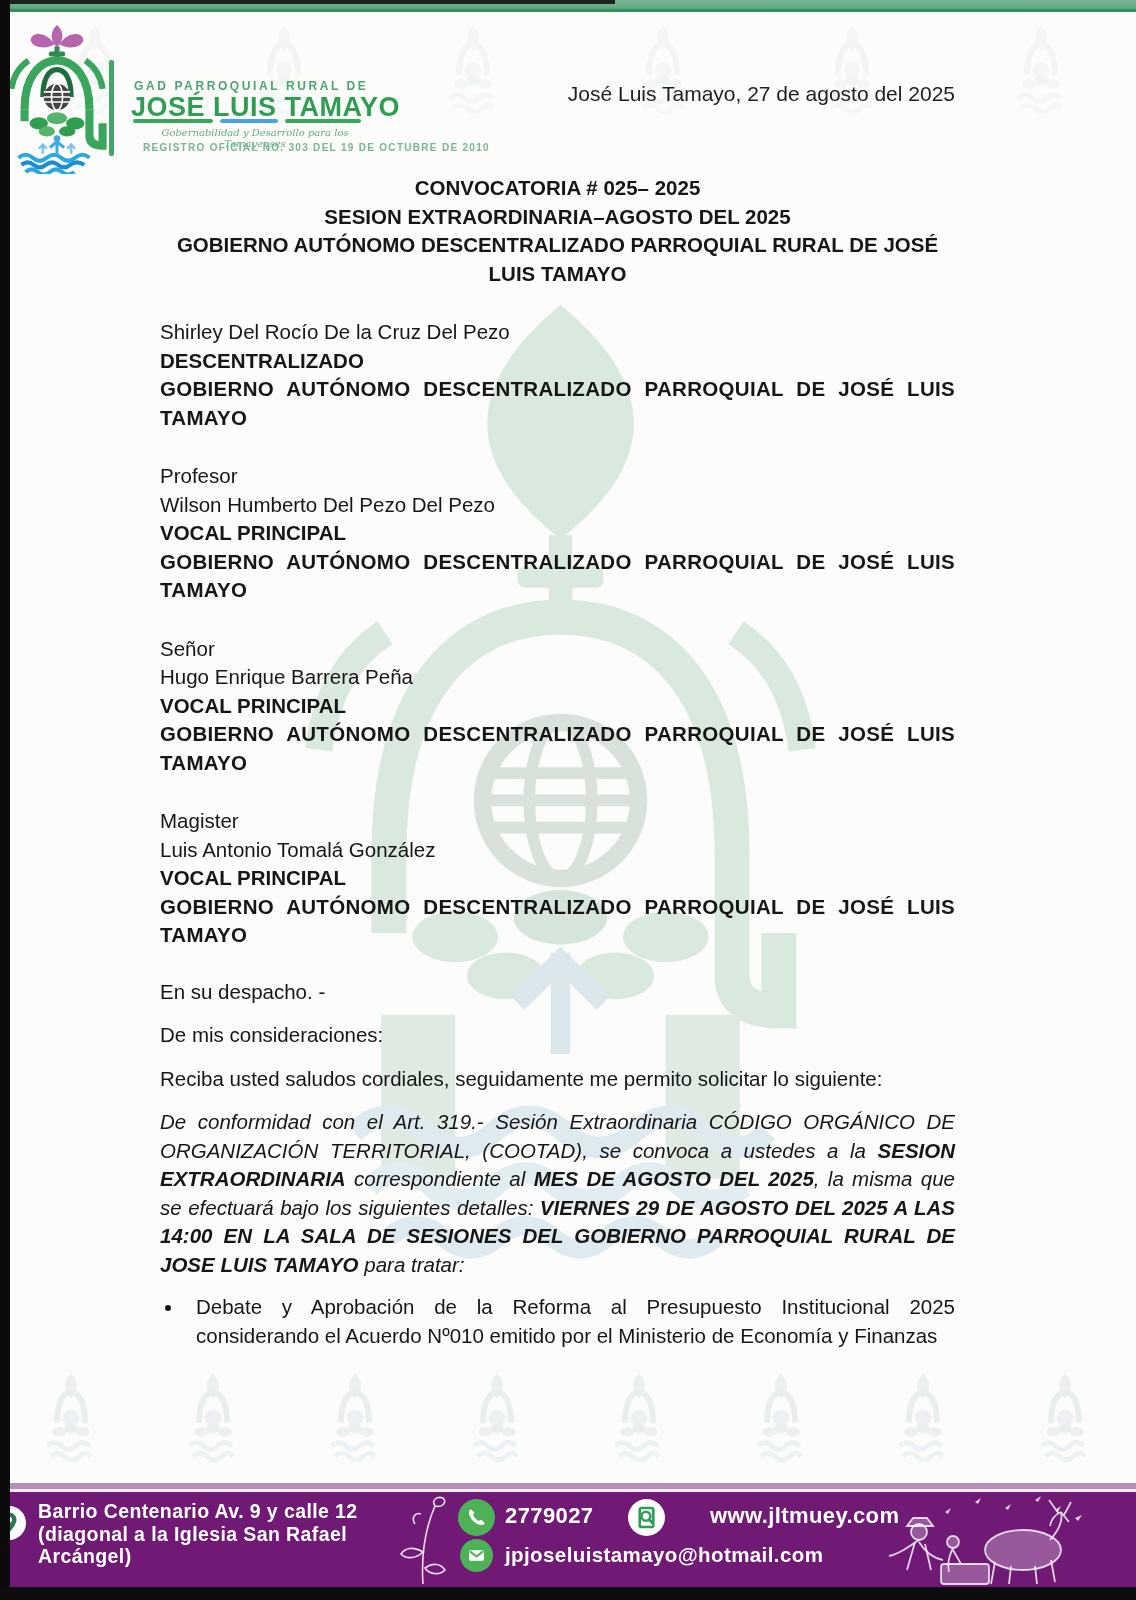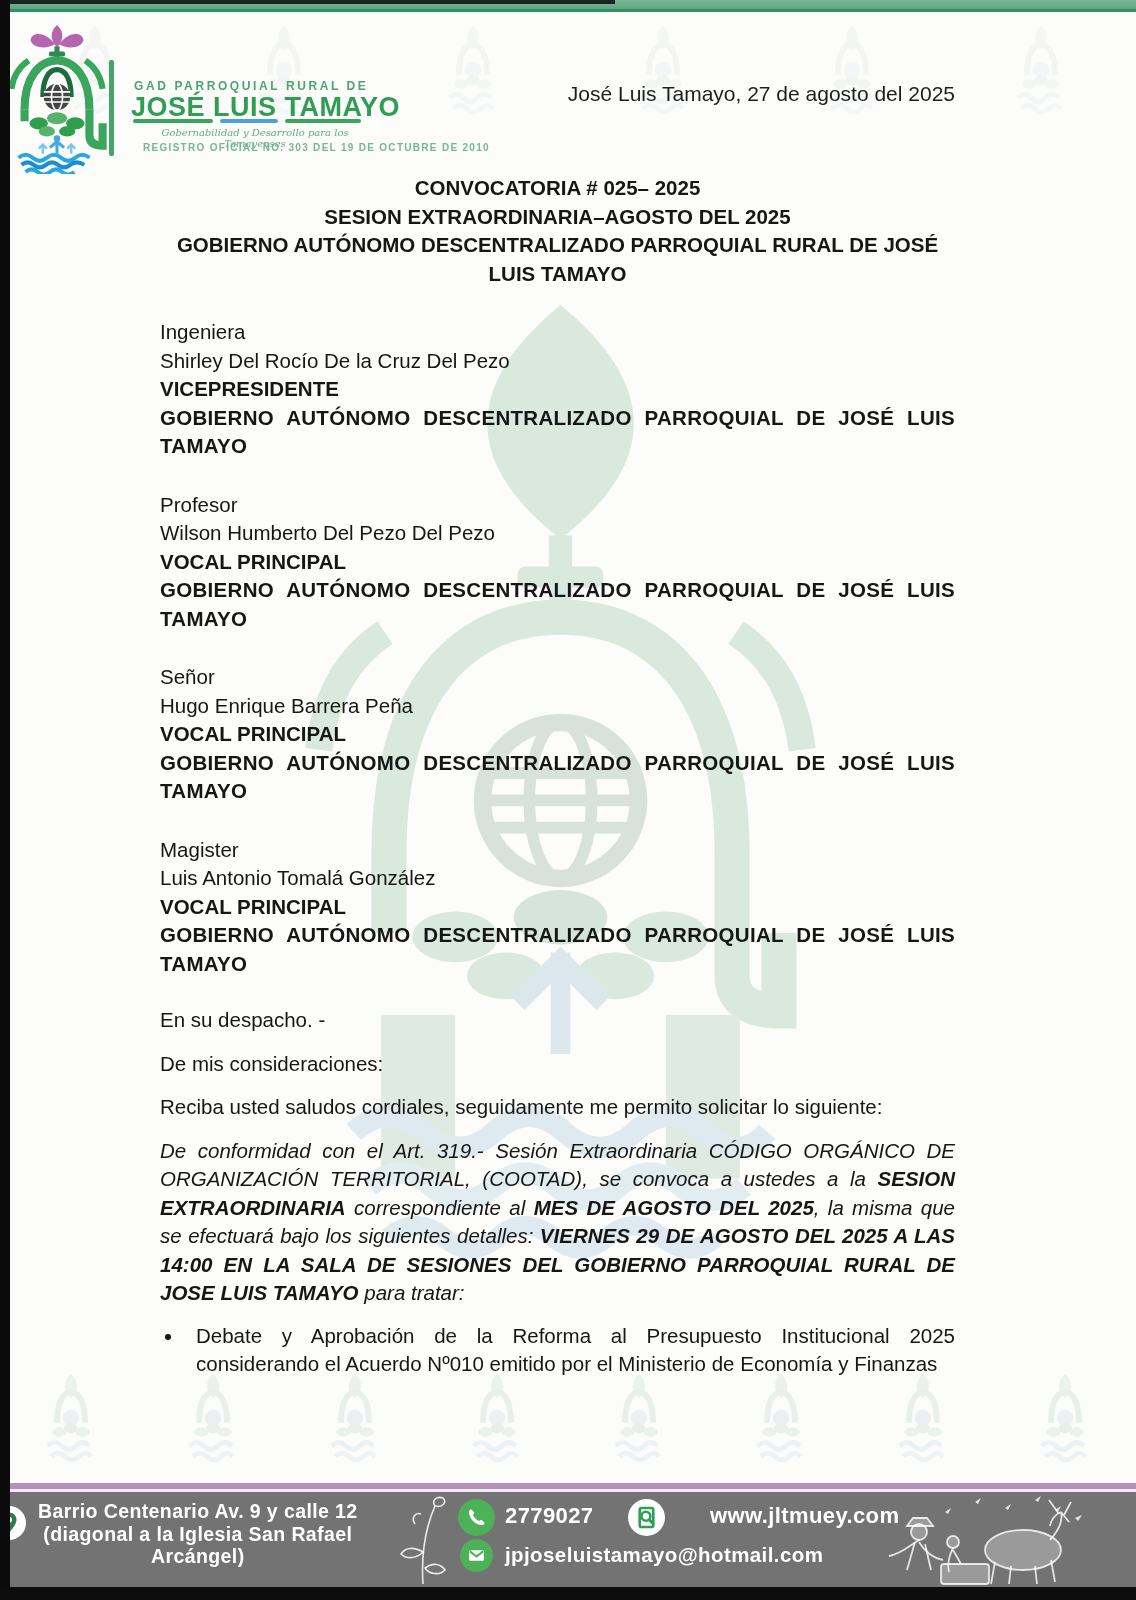--- a/index.html
+++ b/index.html
@@ -48,21 +48,21 @@
   .line-despacho { margin-top:28px; }
   .line-consid, .line-saludo { margin-top:15px; }
   .main-para { margin-top:15px; text-align:justify;font-style:italic; }
   .main-para .seg-b { font-weight:bold; }
   .agenda { margin-top:14px; list-style:disc outside; padding-left:24px; }
   .agenda li { padding-left:12px; text-align:justify; }
   
   .footer { position:absolute; left:0; right:0; top:1483px; z-index:20; }
   .f-purple { height:6px; background:#b78fba; }
   .f-white  { height:3px; background:#f1ecf2; }
-  .f-green  { position:relative; height:96px; background:#737373; overflow:hidden;text-align:center; }
+  .f-green  { position:relative; height:96px; background:#701a75; overflow:hidden; }
   .f-item { position:absolute; color:#fff; font-weight:bold; letter-spacing:.4px; }
   .f-addr  { left:38px; top:8px; font-size:19.5px; line-height:22.5px; white-space:pre-line; }
   .f-phone { left:505px; top:11px; font-size:22px; }
   .f-web   { left:674px; top:11px; font-size:22px;margin-left:36px; }
   .f-mail  { left:505px; top:51px; font-size:20.5px; font-weight:600; }
   .f-ic { position:absolute; }
   .ic-pin   { left:-8px; top:14px; width:34px; height:34px; }
   .ic-phone { left:458px; top:7px;  width:37px; height:37px; }
   .ic-web   { left:628px; top:7px;  width:37px; height:37px; }
   .ic-mail  { left:460px; top:47px; width:33px; height:33px; }
@@ -201,23 +201,22 @@
   <div class="dateline">José Luis Tamayo, 27 de agosto del 2025</div>
 
   <div class="content">
     <div class="title-block">
       <div>CONVOCATORIA # 025– 2025</div>
       <div>SESION EXTRAORDINARIA–AGOSTO DEL 2025</div>
       <div>GOBIERNO AUTÓNOMO DESCENTRALIZADO PARROQUIAL RURAL DE JOSÉ LUIS TAMAYO</div>
     </div>
 
     <div class="recipient">
-      <div>Ingeniera</div>
       <div>Shirley Del Rocío De la Cruz Del Pezo</div>
-      <div class="b">VICEPRESIDENTE</div>
+      <div class="b">DESCENTRALIZADO</div>
       <div class="b jtext">GOBIERNO AUTÓNOMO DESCENTRALIZADO PARROQUIAL DE JOSÉ LUIS TAMAYO</div>
     </div>
 
     <div class="recipient">
       <div>Profesor</div>
       <div>Wilson Humberto Del Pezo Del Pezo</div>
       <div class="b">VOCAL PRINCIPAL</div>
       <div class="b jtext">GOBIERNO AUTÓNOMO DESCENTRALIZADO PARROQUIAL DE JOSÉ LUIS TAMAYO</div>
     </div>
 

